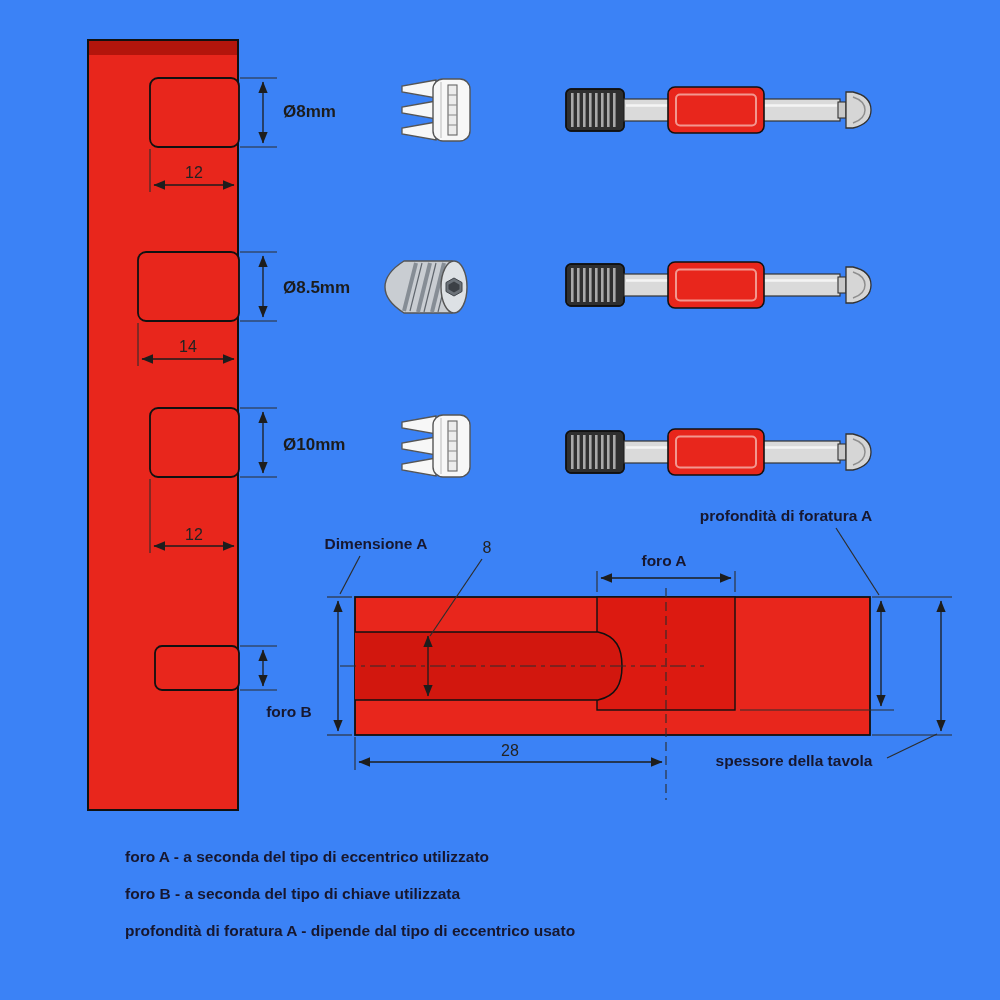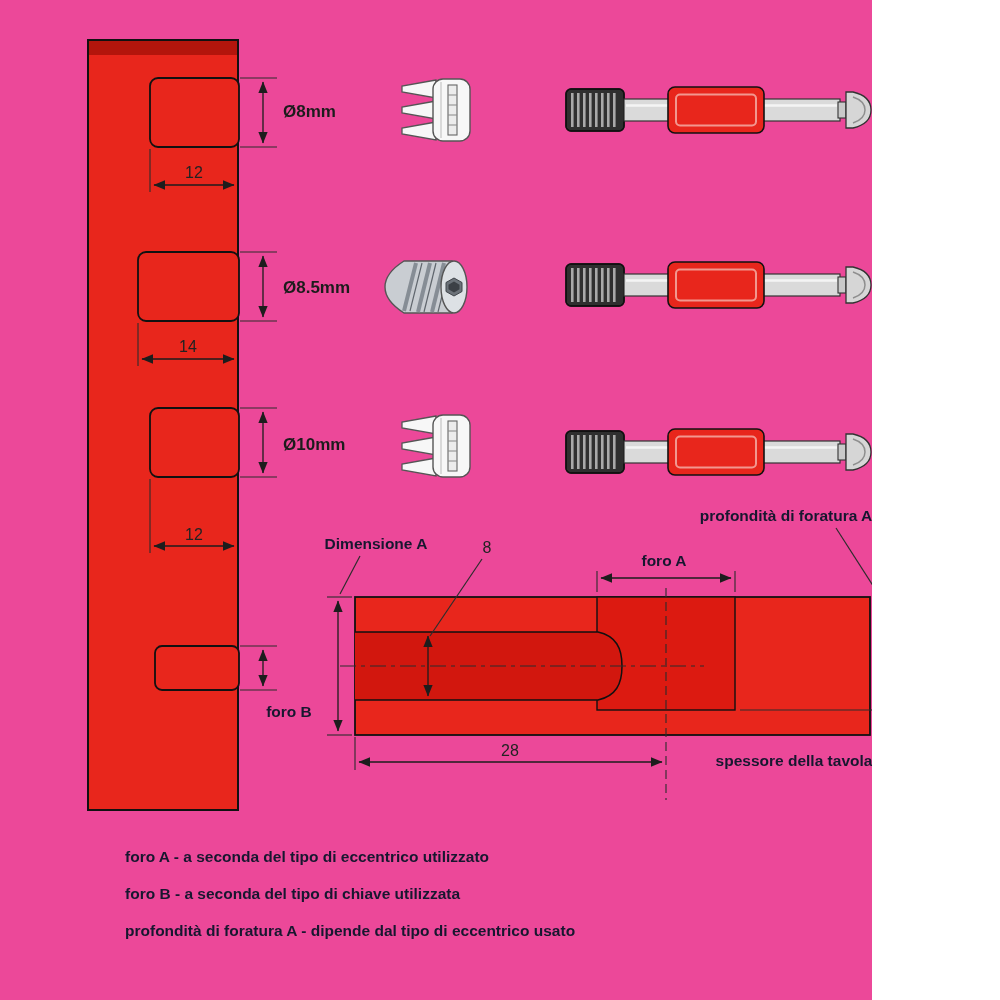--- a/index.html
+++ b/index.html
@@ -1,16 +1,16 @@
 <!DOCTYPE html>
 <html><head>
 <meta charset="utf-8">
 <style>
   html, body { margin: 0; padding: 0; background: #ffffff; }
-  .stage { position: relative; width: 872px; height: 1000px; background: #ec4899; overflow: hidden; }
+  .stage { position: relative; width: 1000px; height: 1000px; background: #3b82f6; overflow: hidden; }
   svg { display: block; }
   svg text { font-family: "Liberation Sans", sans-serif; }
   .dim { font-size: 16px; fill: #232323; }
   .dia { font-size: 17px; font-weight: 600; fill: #1c1c1c; }
   .lbl { font-size: 15.5px; font-weight: 700; fill: #17172f; }
   .mid { text-anchor: middle; }
   .ext { stroke: #2d2d2d; stroke-width: 1.1; fill: none; }
   .dln { stroke: #1d1d1d; stroke-width: 1.3; fill: none; }
   .ldr { stroke: #2d2d2d; stroke-width: 1.2; fill: none; }
   .cyl { stroke: #111111; stroke-width: 1.8; }

